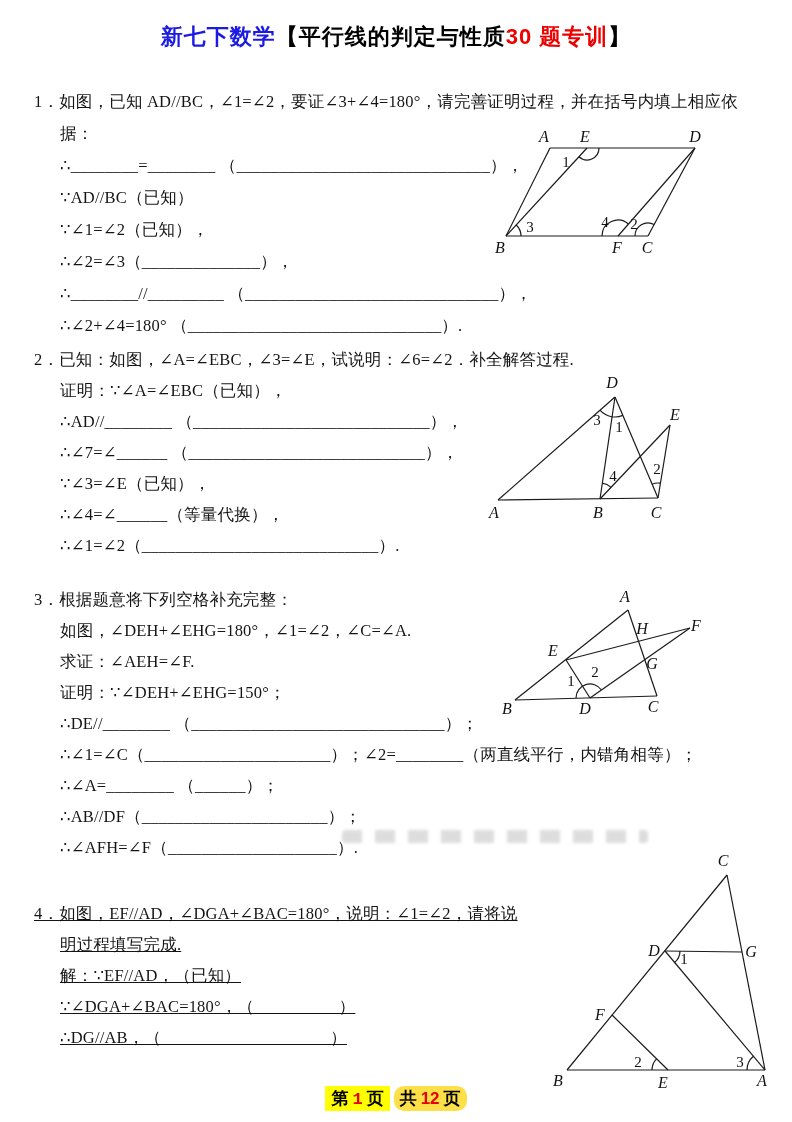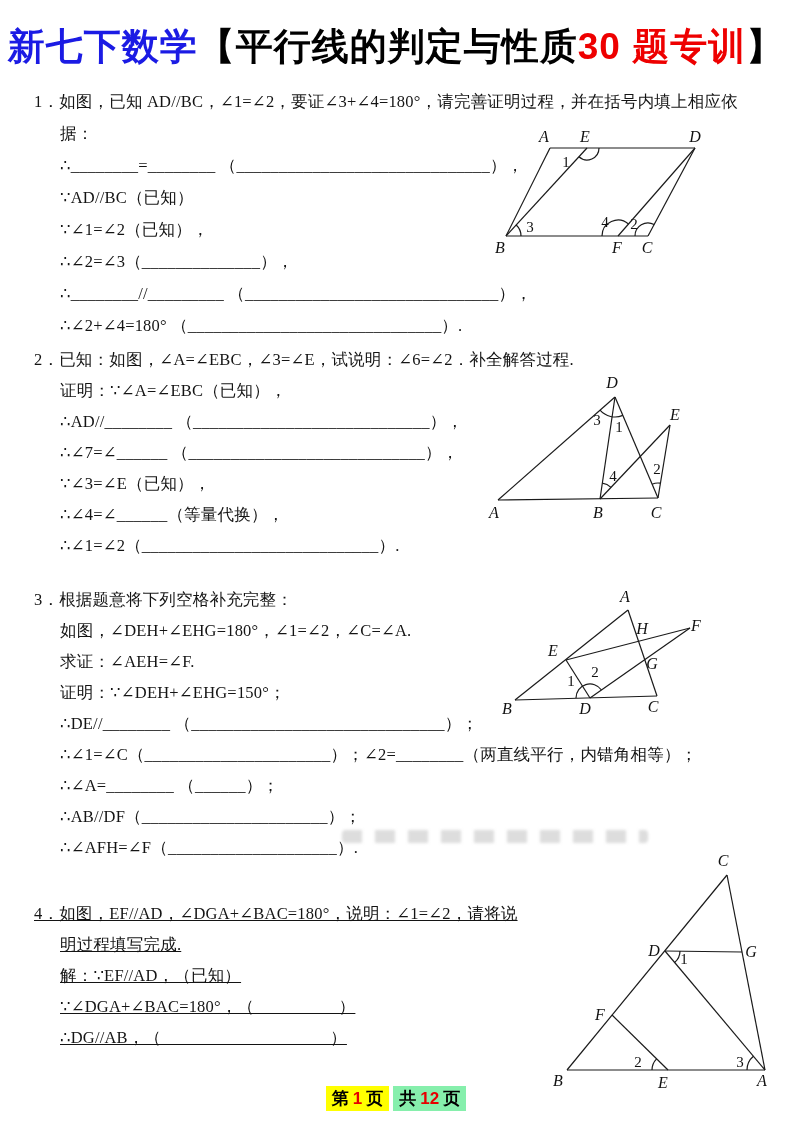--- a/index.html
+++ b/index.html
@@ -4,21 +4,21 @@
 <style>
   html,body{margin:0;padding:0;background:#e8e8e8;}
   .page{
     position:relative;width:792px;height:1122px;margin:0 auto;background:#ffffff;
     font-family:"Liberation Serif","DejaVu Serif","DejaVu Sans",serif;color:#141414;
     overflow:hidden;
   }
   .title{
     position:absolute;top:22px;left:0;right:0;text-align:center;
     font-family:"Liberation Sans","DejaVu Sans",sans-serif;
-    font-weight:bold;font-size:37px;letter-spacing:1px;white-space:nowrap;
+    font-weight:bold;font-size:22px;letter-spacing:1px;white-space:nowrap;
   }
   .t-blue{color:#1b1be4;}
   .t-red{color:#ee0000;}
   .t-black{color:#000000;}
   .q{position:absolute;left:4px;width:100%;}
   #q1{top:86px;}
   #q2{top:344px;}
   #q3{top:584px;}
   #q4{top:898px;text-decoration:underline;}
   .ln{
@@ -39,22 +39,22 @@
     background:repeating-linear-gradient(90deg,
       rgba(165,165,165,0.38) 0 20px, rgba(255,255,255,0) 20px 33px);
     filter:blur(1.5px);border-radius:4px;
   }
   .footer{
     position:absolute;top:1086px;left:0;right:0;text-align:center;
     font-family:"Liberation Sans","DejaVu Sans",sans-serif;
     font-weight:bold;font-size:17px;white-space:nowrap;
   }
   .chip{display:inline-block;padding:1px 6px;color:#000;}
-  .chip-yellow{background:#ffff00;margin-right:4px;}
-  .chip-cyan{background:#86efac;}
+  .chip-yellow{background:#ffff00;margin-right:4px;font-family:Liberation Mono, monospace;}
+  .chip-cyan{background:#fde047;border-radius:10px;}
   .chip .num{color:#e60000;padding:0 4px;}
 </style>
 </head>
 <body>
 
 <div class="page">
 
   <div class="title">
     <span class="t-blue">新七下数学</span><span class="t-black">【平行线的判定与性质</span><span class="t-red">30 题专训</span><span class="t-black">】</span>
   </div>

